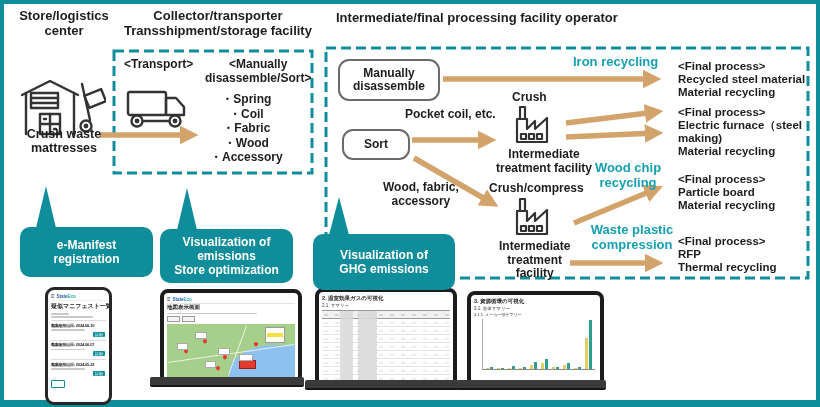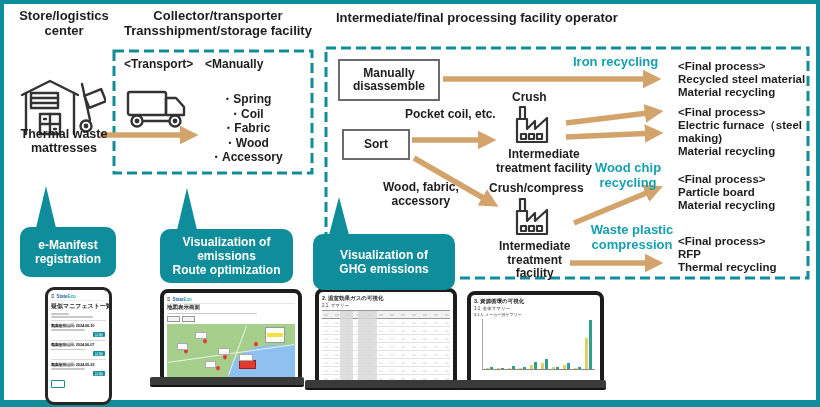--- a/index.html
+++ b/index.html
@@ -6,21 +6,21 @@
   .canvas{position:relative;width:820px;height:407px;background:#ffffff;overflow:hidden;
           font-family:"Liberation Sans",sans-serif;color:#1d1d1d;}
   .frame{position:absolute;inset:0;border:4px solid #0f8d9a;border-bottom-width:7px;z-index:50;pointer-events:none;}
   .abs{position:absolute;}
   .hdr{position:absolute;font-weight:bold;font-size:13px;line-height:15px;text-align:center;z-index:2;}
   .lbl{position:absolute;font-weight:bold;font-size:12px;line-height:13.5px;white-space:nowrap;z-index:2;}
   .lbl span{display:block;text-align:center;}
   .tc{color:#159fb0;}
   .ctr{text-align:center;}
   svg.overlay{position:absolute;left:0;top:0;z-index:1;}
-  .pbox{position:absolute;background:#fff;border:2px solid #6b6b6b;border-radius:0;display:flex;
+  .pbox{position:absolute;background:#fff;border:2px solid #6b6b6b;border-radius:11px;display:flex;
         align-items:center;justify-content:center;text-align:center;font-weight:bold;font-size:12px;line-height:13px;z-index:2;}
   .final{position:absolute;left:678px;width:138px;font-weight:bold;font-size:11.5px;line-height:13px;z-index:2;}
   .final span{display:block;}
   .bubble{position:absolute;background:#0f8d9a;color:#fff;border-radius:10px;display:flex;flex-direction:column;
           align-items:center;justify-content:center;text-align:center;font-weight:bold;font-size:12px;line-height:14px;z-index:3;}
   .tri{position:absolute;width:0;height:0;border-left:10px solid transparent;border-right:10px solid transparent;
        border-bottom:42px solid #0f8d9a;z-index:3;}
   
   .phone{position:absolute;left:45px;top:287px;width:61px;height:112px;background:#fff;border:3px solid #262626;
          border-radius:9px;z-index:60;overflow:hidden;}
@@ -112,27 +112,28 @@
         <line x1="20" y1="46" x2="40" y2="46"></line>
       <line x1="24" y1="41" x2="26" y2="41"></line>
         <line x1="34" y1="51" x2="36" y2="51"></line>
       <line x1="62" y1="6" x2="70" y2="42"></line>
       <circle cx="66" cy="48" r="5.5"></circle>
         <circle cx="66" cy="48" r="1.2"></circle>
       <rect x="66" y="14" width="18" height="13" transform="rotate(-22 75 20)"></rect>
     </g>
   </svg>
   <div class="lbl ctr" style="left:8px;top:127px;width:112px;font-size:12.5px;line-height:14px;">
-    <span>Thermal waste</span>
+    <span>Crush waste</span>
     <span>mattresses</span>
   </div>
 
   <div class="lbl" style="left:124px;top:58px;">&lt;Transport&gt;</div>
   <div class="lbl" style="left:205px;top:58px;">
     <span>&lt;Manually</span>
+    <span>disassemble/Sort&gt;</span>
   </div>
   <svg class="abs" style="left:126px;top:84px;z-index:2;" width="62" height="46" viewBox="0 0 62 46">
     <g stroke="#333" stroke-width="2.4" fill="none" stroke-linejoin="round" stroke-linecap="round">
       <rect x="2" y="8" width="38" height="23" rx="2"></rect>
       <path d="M40 14 h10 l8 9 v8 h-18 z"></path>
       <line x1="17" y1="37" x2="43" y2="37"></line>
       <circle cx="11" cy="37" r="5.5"></circle>
         <circle cx="11" cy="37" r="1.2"></circle>
       <circle cx="49" cy="37" r="5.5"></circle>
         <circle cx="49" cy="37" r="1.2"></circle>
@@ -212,29 +213,29 @@
     <span>Particle board</span>
     <span>Material recycling</span>
   </div>
   <div class="final" style="top:235px;">
     <span>&lt;Final process&gt;</span>
     <span>RFP</span>
     <span>Thermal recycling</span>
   </div>
 
   <div class="tri" style="left:36px;top:186px;"></div>
-  <div class="bubble" style="left:20px;top:227px;width:96px;height:50px;">
+  <div class="bubble" style="left:20px;top:227px;width:133px;height:50px;">
     <span>e-Manifest</span>
     <span>registration</span>
   </div>
   <div class="tri" style="left:177px;top:188px;"></div>
   <div class="bubble" style="left:160px;top:229px;width:133px;height:54px;">
     <span>Visualization of</span>
     <span>emissions</span>
-    <span>Route optimization</span>
+    <span>Store optimization</span>
   </div>
   <div class="tri" style="left:329px;top:197px;border-bottom-width:38px;"></div>
   <div class="bubble" style="left:313px;top:234px;width:142px;height:56px;">
     <span>Visualization of</span>
     <span>GHG emissions</span>
   </div>
 
   <div class="phone">
     <div class="pscr">
       <div class="prow">

